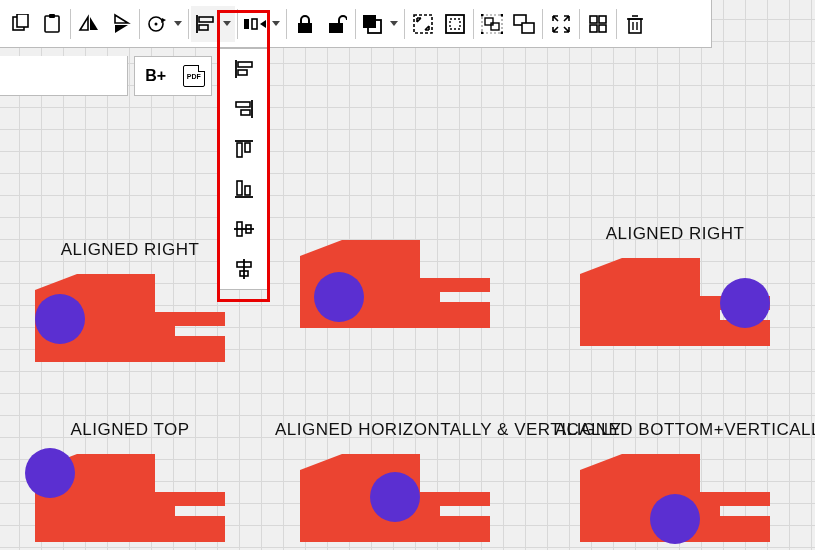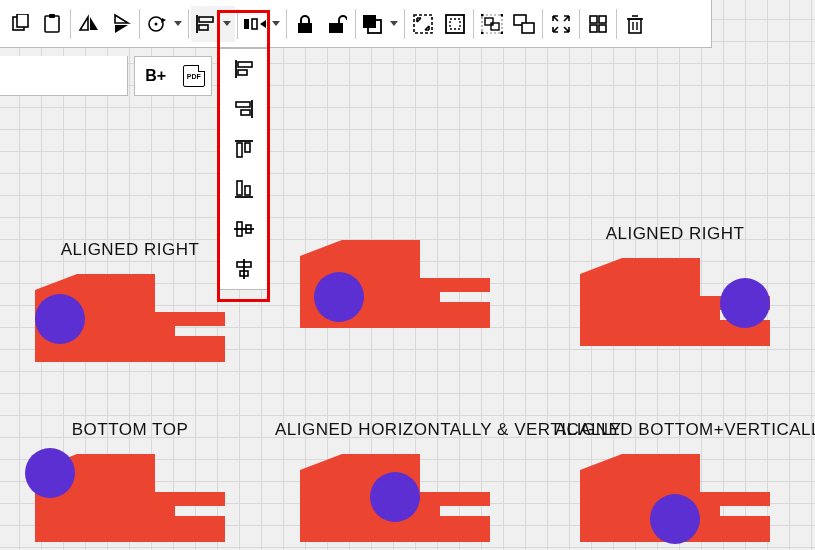--- a/index.html
+++ b/index.html
@@ -386,21 +386,21 @@
     <div class="example" style="left: 555px; top: 224px;">
       <div class="label">ALIGNED RIGHT</div>
       <div class="shape-wrap">
         <svg class="red-shape" width="190" height="88">
           <path d="M0,16 L42,0 L120,0 L120,38 L190,38 L190,52 L140,52 L140,62 L190,62 L190,88 L0,88 Z"></path>
         </svg>
         <div class="circle" style="left:140px;top:20px"></div>
       </div>
     </div>
     <div class="example" style="left: 10px; top: 420px;">
-      <div class="label">BOTTOM TOP</div>
+      <div class="label">ALIGNED TOP</div>
       <div class="shape-wrap">
         <svg class="red-shape" width="190" height="88">
           <path d="M0,16 L42,0 L120,0 L120,38 L190,38 L190,52 L140,52 L140,62 L190,62 L190,88 L0,88 Z"></path>
         </svg>
         <div class="circle" style="left:-10px;top:-6px"></div>
       </div>
     </div>
     <div class="example" style="left: 275px; top: 420px;">
       <div class="label">ALIGNED HORIZONTALLY &amp; VERTICALLY</div>
       <div class="shape-wrap">

